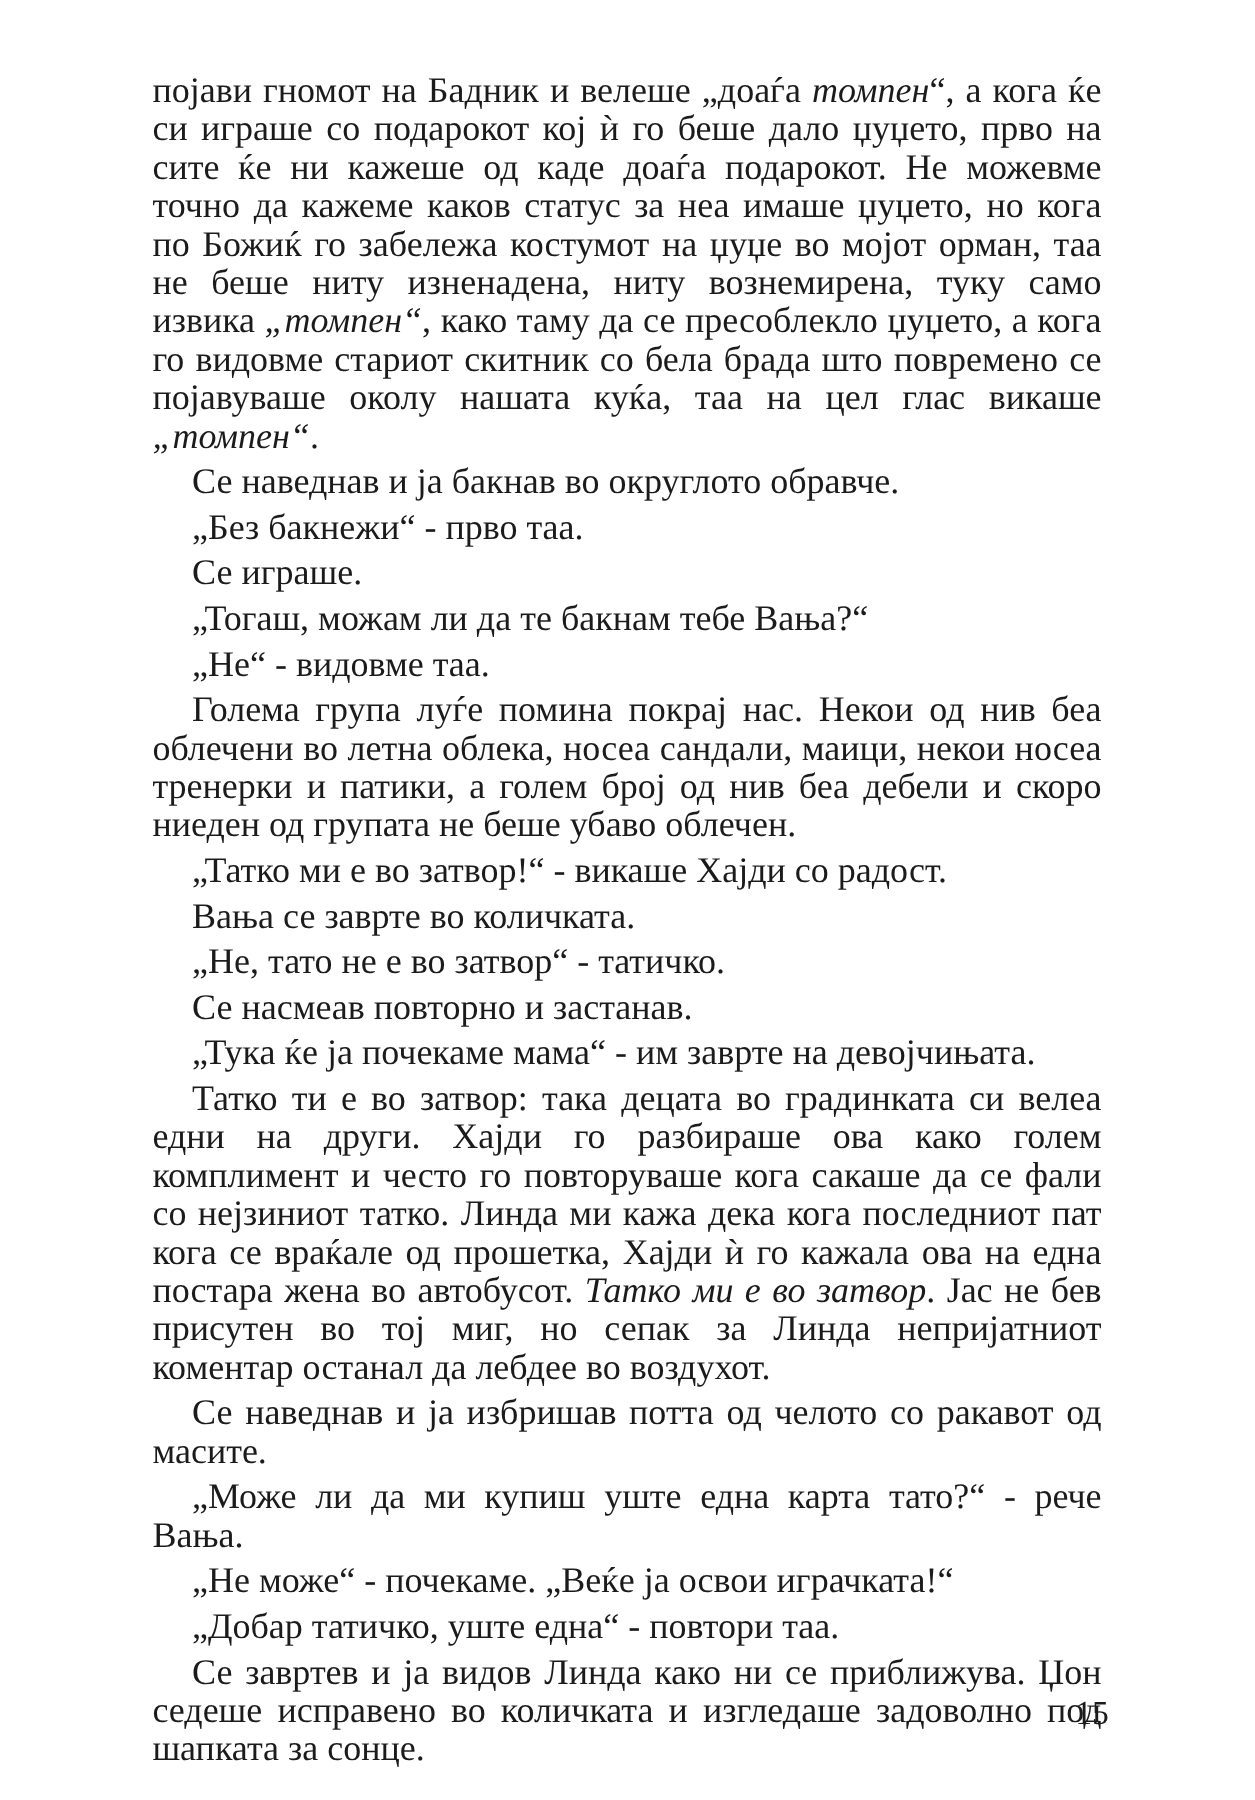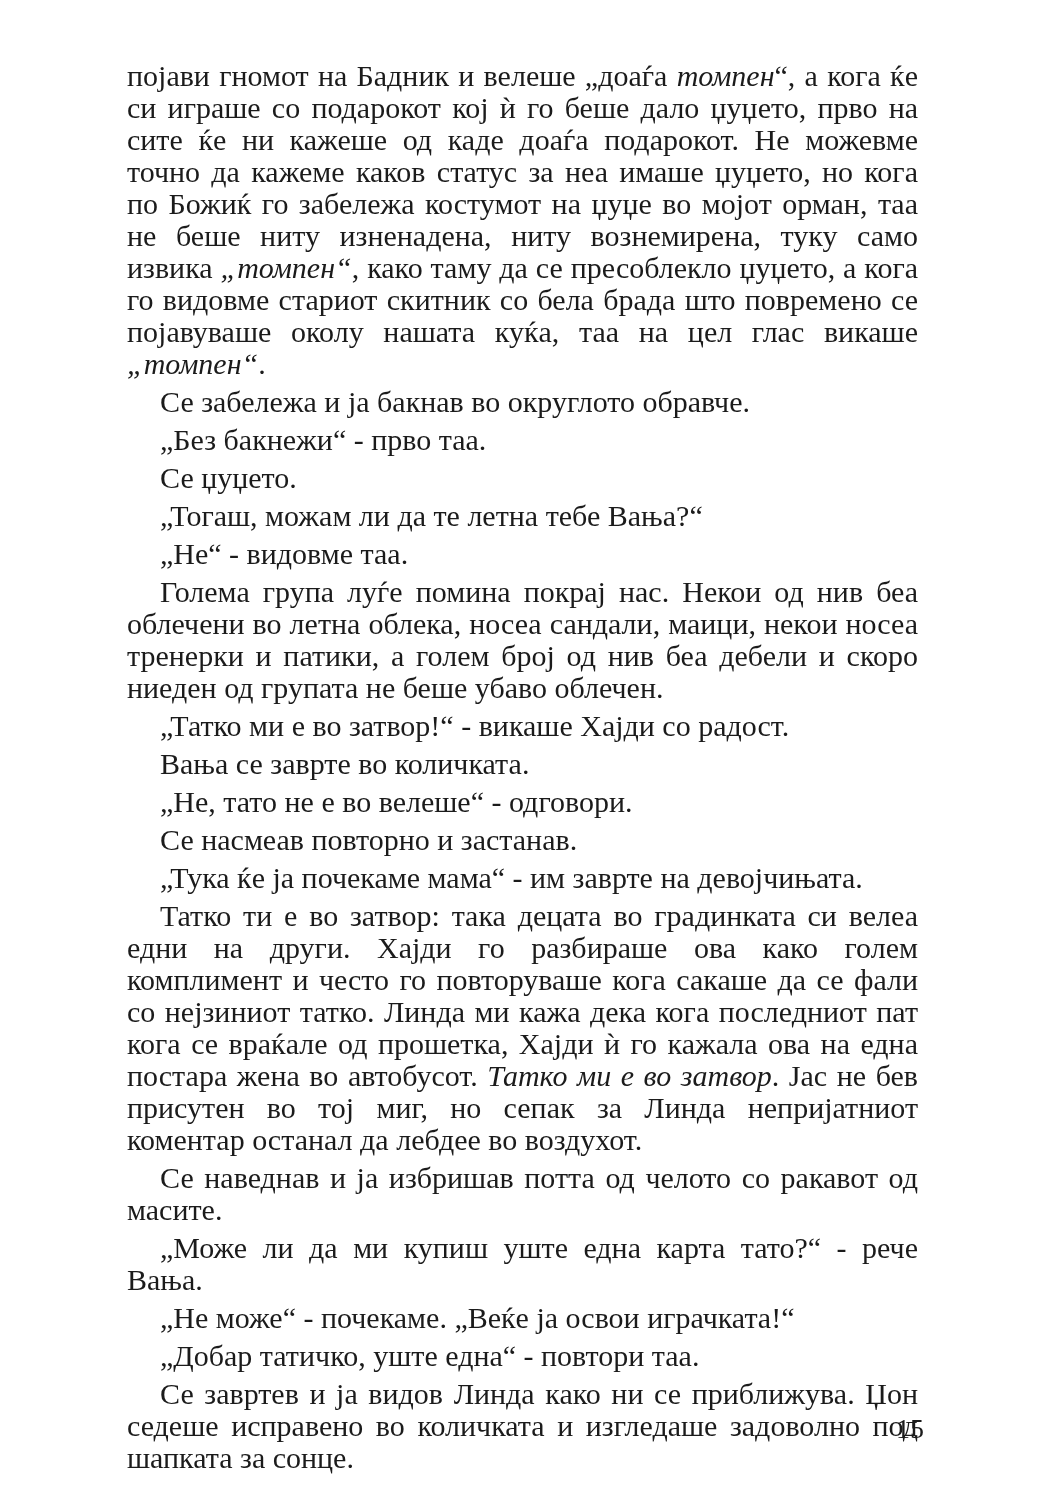--- a/index.html
+++ b/index.html
@@ -45,29 +45,29 @@
     line-height: 34px;
     color: #1b1b1b;
   }
 </style>
 </head>
 <body>
 
 <div class="page">
   <div class="text-block">
       <p class="no-indent"><span>појави гномот на Бадник и велеше „доаѓа </span><em>томпен</em><span>“, а кога ќе си играше со подарокот кој ѝ го беше дало џуџето, прво на сите ќе ни кажеше од каде доаѓа подарокот. Не можевме точно да кажеме каков статус за неа имаше џуџето, но кога по Божиќ го забележа костумот на џуџе во мојот орман, таа не беше ниту изненадена, ниту вознемирена, туку само извика </span><em>„томпен“</em><span>, како таму да се пресоблекло џуџето, а кога го видовме стариот скитник со бела брада што повремено се појавуваше околу нашата куќа, таа на цел глас викаше </span><em>„томпен“</em><span>.</span></p>
-      <p><span>Се забележа и ја бакнав во округлото обравче.</span></p>
+      <p><span>Се наведнав и ја бакнав во округлото обравче.</span></p>
       <p><span>„Без бакнежи“ - прво таа.</span></p>
-      <p><span>Се џуџето.</span></p>
-      <p><span>„Тогаш, можам ли да те летна тебе Вања?“</span></p>
+      <p><span>Се играше.</span></p>
+      <p><span>„Тогаш, можам ли да те бакнам тебе Вања?“</span></p>
       <p><span>„Не“ - видовме таа.</span></p>
       <p><span>Голема група луѓе помина покрај нас. Некои од нив беа обле­чени во летна облека, носеа сандали, маици, некои носеа тренер­ки и патики, а голем број од нив беа дебели и скоро ниеден од групата не беше убаво облечен.</span></p>
       <p><span>„Татко ми е во затвор!“ - викаше Хајди со радост.</span></p>
       <p><span>Вања се заврте во количката.</span></p>
-      <p><span>„Не, тато не е во велеше“ - одговори.</span></p>
+      <p><span>„Не, тато не е во затвор“ - татичко.</span></p>
       <p><span>Се насмеав повторно и застанав.</span></p>
       <p><span>„Тука ќе ја почекаме мама“ - им заврте на девојчињата.</span></p>
       <p><span>Татко ти е во затвор: така децата во градинката си велеа едни на други. Хајди го разбираше ова како голем комплимент и често го повторуваше кога сакаше да се фали со нејзиниот татко. Линда ми кажа дека кога последниот пат кога се враќале од прошетка, Хајди ѝ го кажала ова на една постара жена во автобусот. </span><em>Татко ми е во затвор</em><span>. Јас не бев присутен во тој миг, но сепак за Линда непријатниот коментар останал да лебдее во воздухот.</span></p>
       <p><span>Се наведнав и ја избришав потта од челото со ракавот од ма­сите.</span></p>
       <p><span>„Може ли да ми купиш уште една карта тато?“ - рече Вања.</span></p>
       <p><span>„Не може“ - почекаме. „Веќе ја освои играчката!“</span></p>
       <p><span>„Добар татичко, уште една“ - повтори таа.</span></p>
       <p><span>Се завртев и ја видов Линда како ни се приближува. Џон седе­ше исправено во количката и изгледаше задоволно под шапката за сонце.</span></p>
     </div>
   <div class="folio">15</div>

